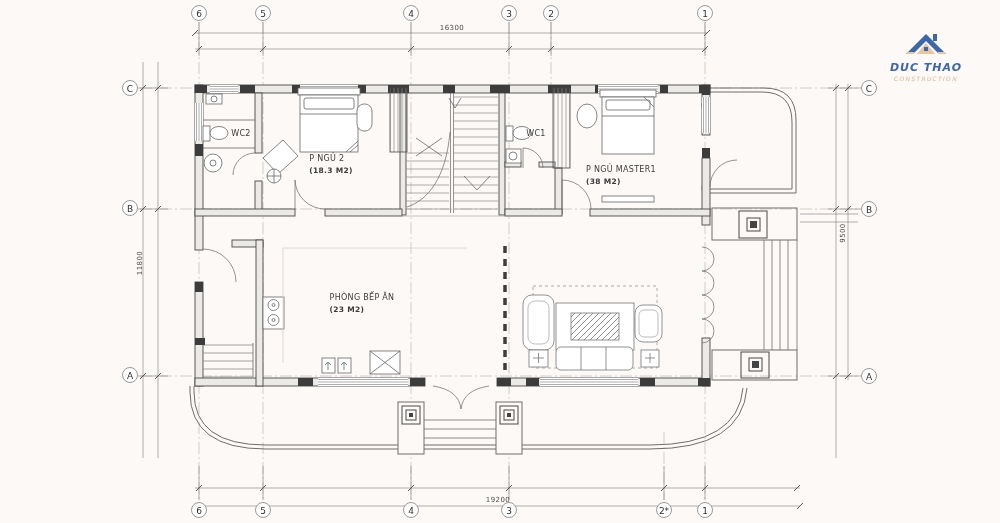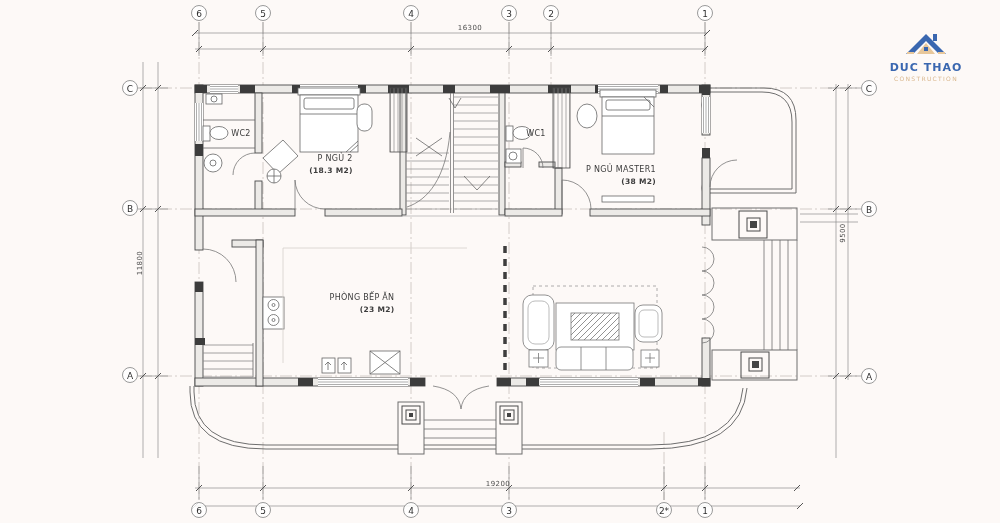--- a/index.html
+++ b/index.html
@@ -4,26 +4,26 @@
 <style>
   html,body{margin:0;padding:0;background:#fdf9f7;}
   .stage{position:relative;width:1000px;height:523px;background:#fdf9f7;overflow:hidden;
          font-family:"DejaVu Sans",sans-serif;color:#3f3f3f;}
   svg.plan{position:absolute;left:0;top:0;}
   .bub{position:absolute;width:16px;height:16px;border:1px solid #9a9a9a;border-radius:50%;
        background:rgba(255,255,255,.85);font-size:9px;line-height:16px;text-align:center;
        color:#2f2f2f;box-sizing:border-box;}
   .dim{position:absolute;font-size:7px;color:#4f4f4f;letter-spacing:.4px;transform:translate(-50%,-50%);white-space:nowrap;}
   .dim.vert{transform:translate(-50%,-50%) rotate(-90deg);}
-  .room{position:absolute;transform:translate(-50%,-50%);text-align:right;font-size:8px;
+  .room{position:absolute;transform:translate(-50%,-50%);text-align:left;font-size:8px;
         color:#3c3c3c;line-height:1.55;letter-spacing:.3px;white-space:nowrap;}
   .room .nm{font-size:8px;}
   .room .ar{font-size:7.5px;font-weight:bold;}
   .wc{position:absolute;transform:translate(-50%,-50%);font-size:8px;color:#3c3c3c;letter-spacing:.3px;}
-  .logo{position:absolute;left:880px;top:30px;width:92px;text-align:center;}
+  .logo{position:absolute;left:880px;top:30px;width:92px;text-align:center;font-style:italic;}
   .logo-title{font-size:11px;font-weight:bold;color:#3a67b0;letter-spacing:1px;margin-top:1px;}
   .logo-sub{font-size:6px;color:#d9b68c;letter-spacing:1.3px;margin-top:1px;}
 </style>
 </head>
 <body>
 
 <div class="stage">
 
 <svg class="plan" width="1000" height="523" viewBox="0 0 1000 523">
   <defs>
@@ -397,22 +397,22 @@
 <div class="bub" style="left:501px;top:502px">3</div>
 <div class="bub" style="left:656px;top:502px">2*</div>
 <div class="bub" style="left:697px;top:502px">1</div>
 <div class="bub" style="left:122px;top:80px">C</div>
 <div class="bub" style="left:122px;top:200px">B</div>
 <div class="bub" style="left:122px;top:367px">A</div>
 <div class="bub" style="left:861px;top:80px">C</div>
 <div class="bub" style="left:861px;top:201px">B</div>
 <div class="bub" style="left:861px;top:368px">A</div>
 
-<div class="dim" style="left:470px;top:28px">16300</div>
-<div class="dim" style="left:498px;top:484px">19200</div>
+<div class="dim" style="left:452px;top:28px">16300</div>
+<div class="dim" style="left:498px;top:500px">19200</div>
 <div class="dim vert" style="left:140px;top:263px">11800</div>
 <div class="dim vert" style="left:843px;top:233px">9500</div>
 
 <div class="wc" style="left:241px;top:133px">WC2</div>
 <div class="wc" style="left:536px;top:133px">WC1</div>
 <div class="room" style="left:331px;top:165px">
   <div class="nm">P NGỦ 2</div>
   <div class="ar">(18.3 M2)</div>
 </div>
 <div class="room" style="left:621px;top:176px">

